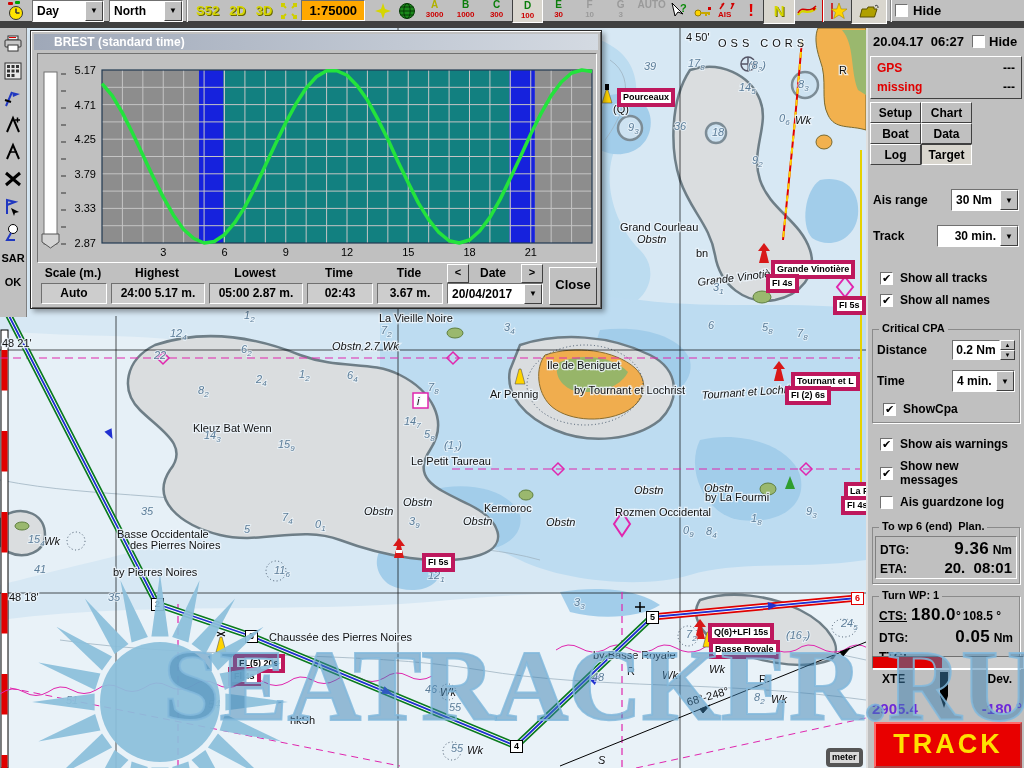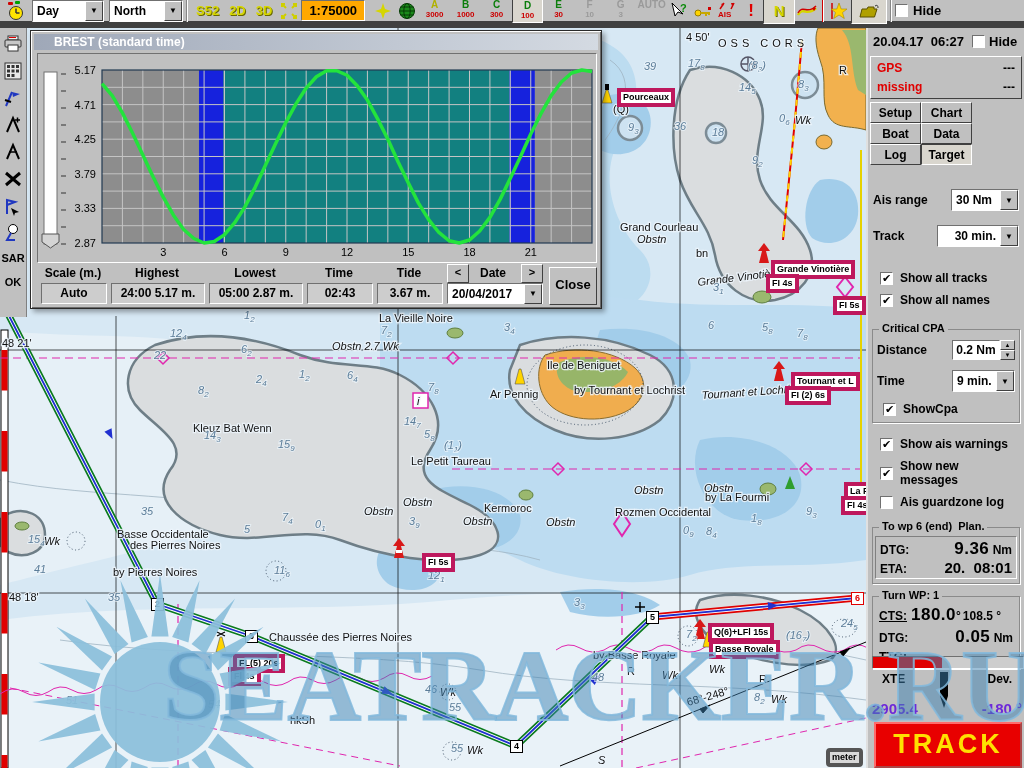--- a/index.html
+++ b/index.html
@@ -725,21 +725,21 @@
           <div class="sunk" style="width:46px;height:18px;line-height:18px;font-weight:bold;font-size:12px;text-align:center;">0.2 Nm</div>
           <div style="display:flex;flex-direction:column;width:15px;">
             <div class="raised" style="flex:1;font-size:6px;text-align:center;line-height:8px;">▲</div>
             <div class="raised" style="flex:1;font-size:6px;text-align:center;line-height:8px;">▼</div>
           </div>
         </div>
       </div>
       <div class="prow" style="justify-content:space-between;margin:10px 0 0 0;">
         <span class="bold">Time</span>
         <div class="dd" style="width:61px;">
-          <span class="ddval">9 min.</span>
+          <span class="ddval">4 min.</span>
           <span class="ddbtn">▼</span>
         </div>
       </div>
       <div class="prow" style="margin:10px 0 0 6px;">
         <span class="cb">✔</span>
         <span class="bold" style="margin-left:7px;">ShowCpa</span>
       </div>
     </div>
     <div class="prow" style="margin-top:14px;margin-left:12px;">
       <span class="cb">✔</span>

